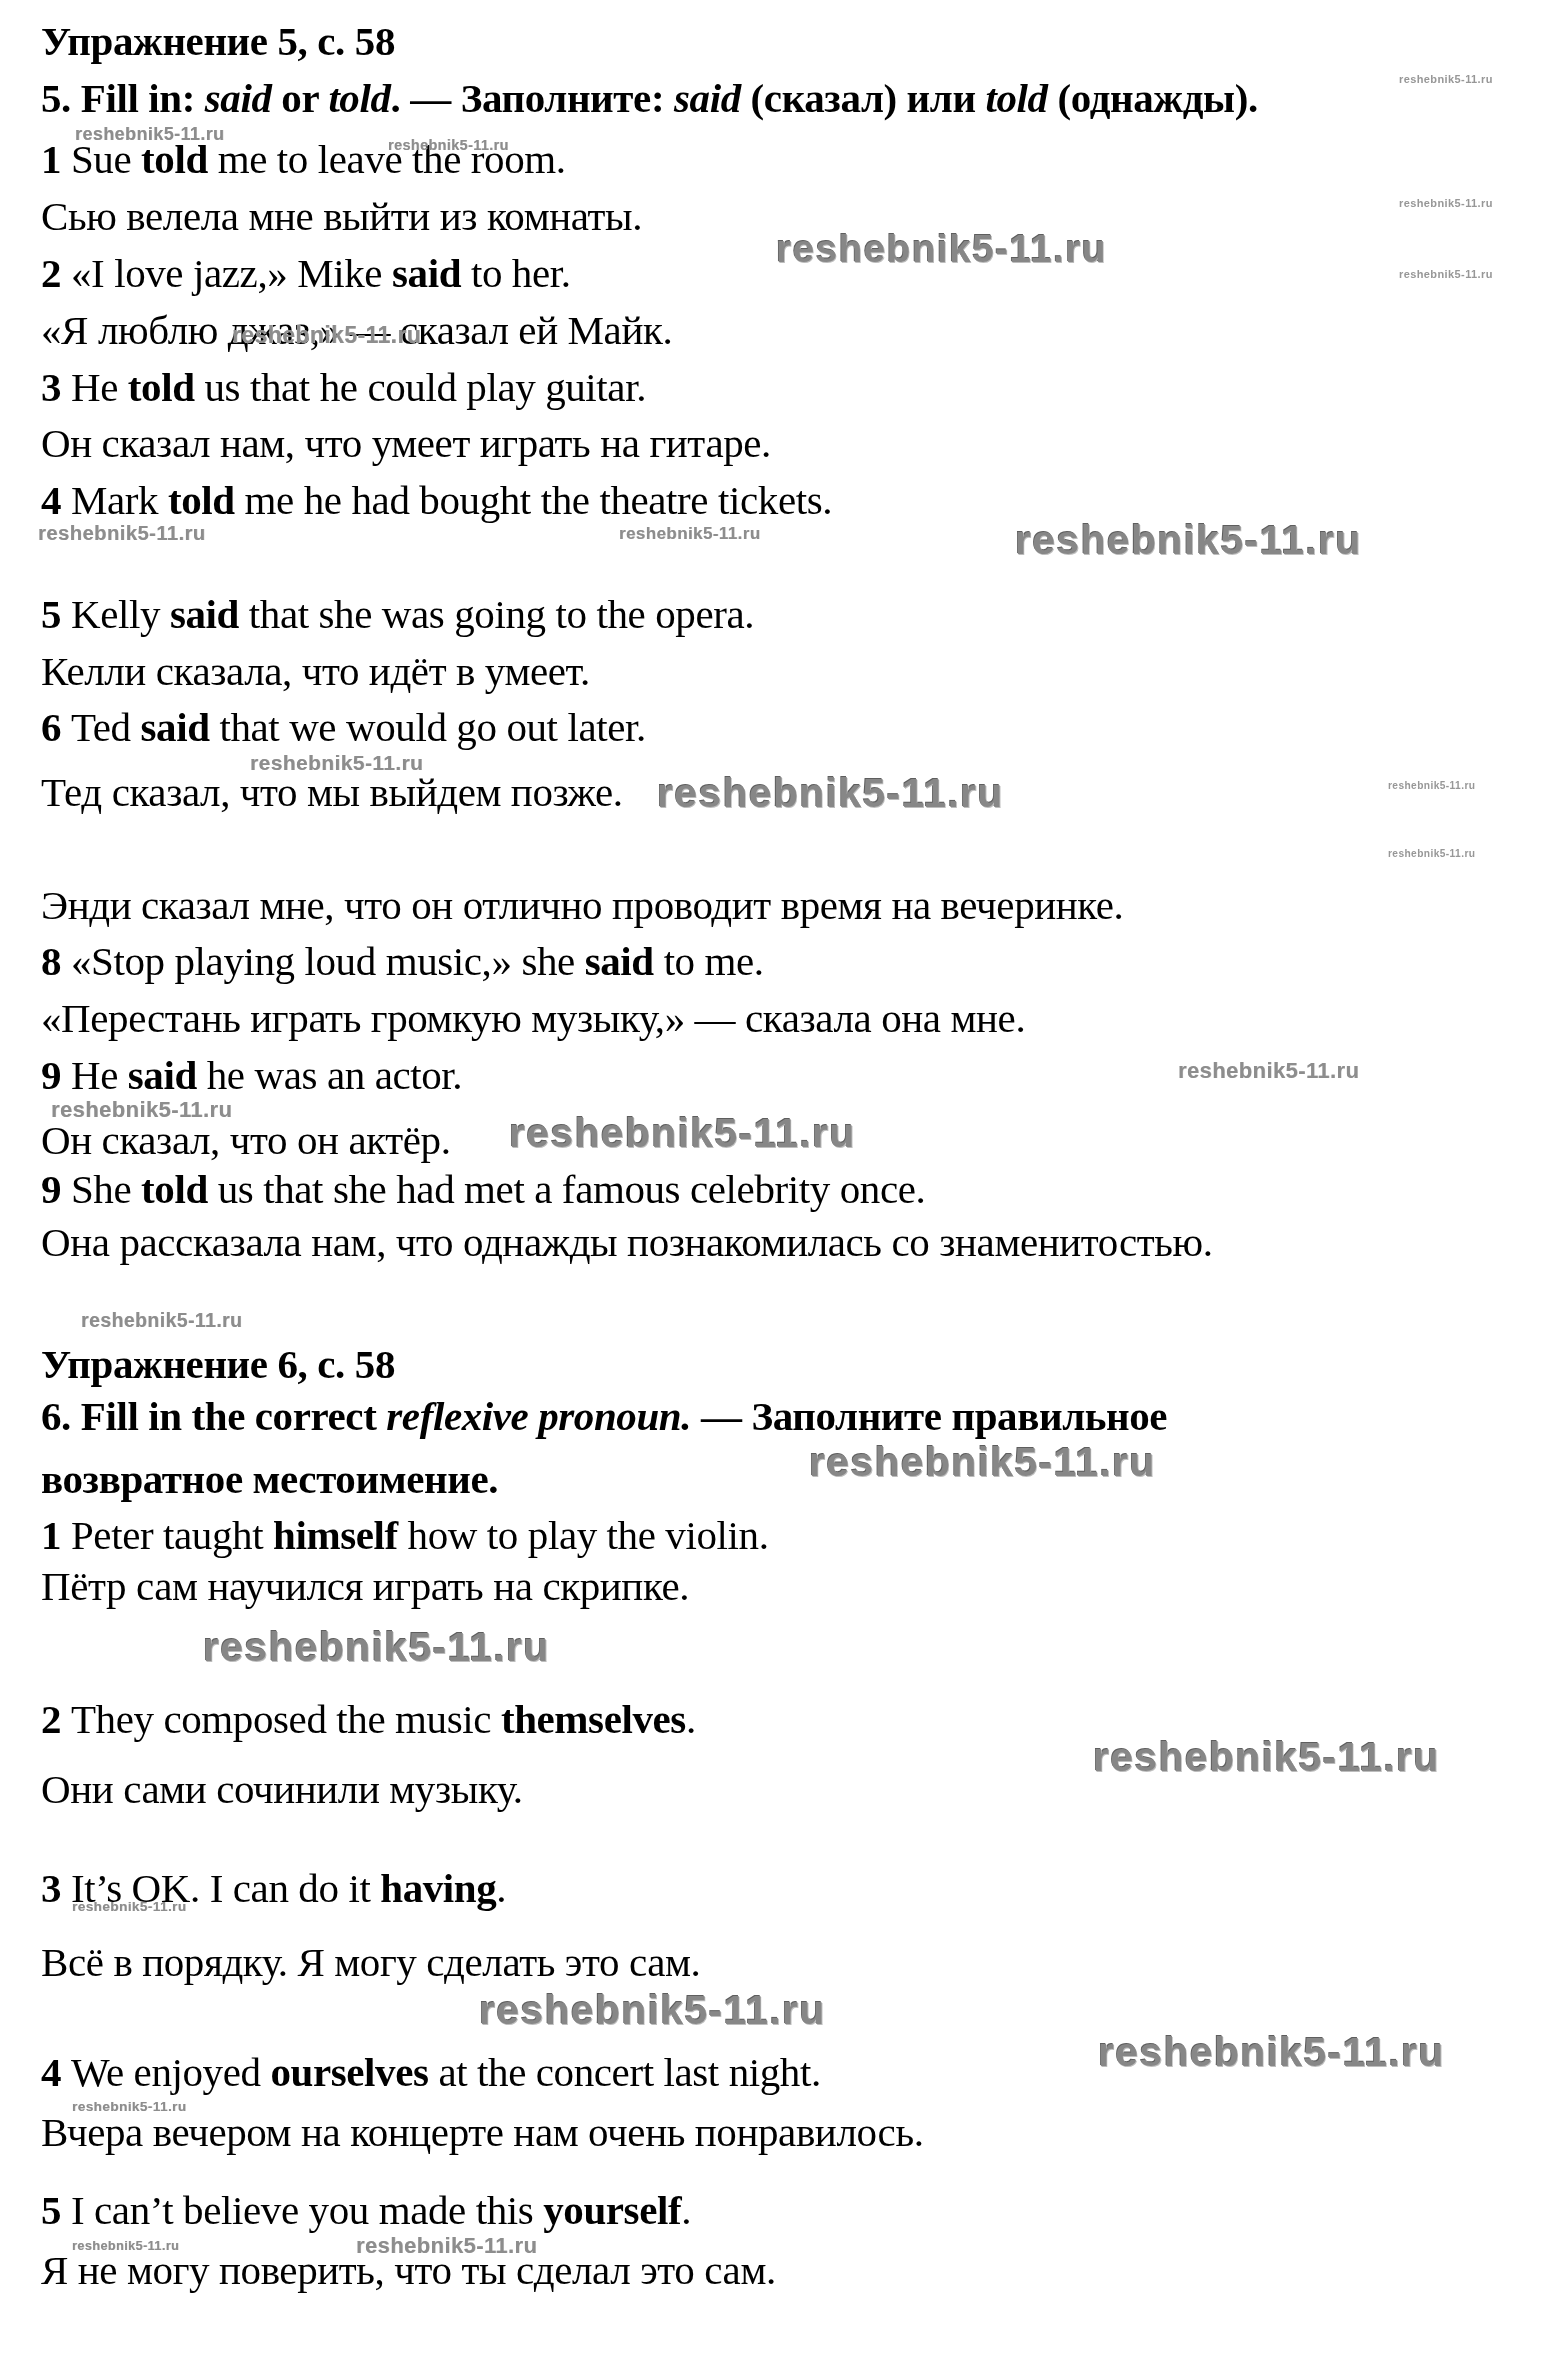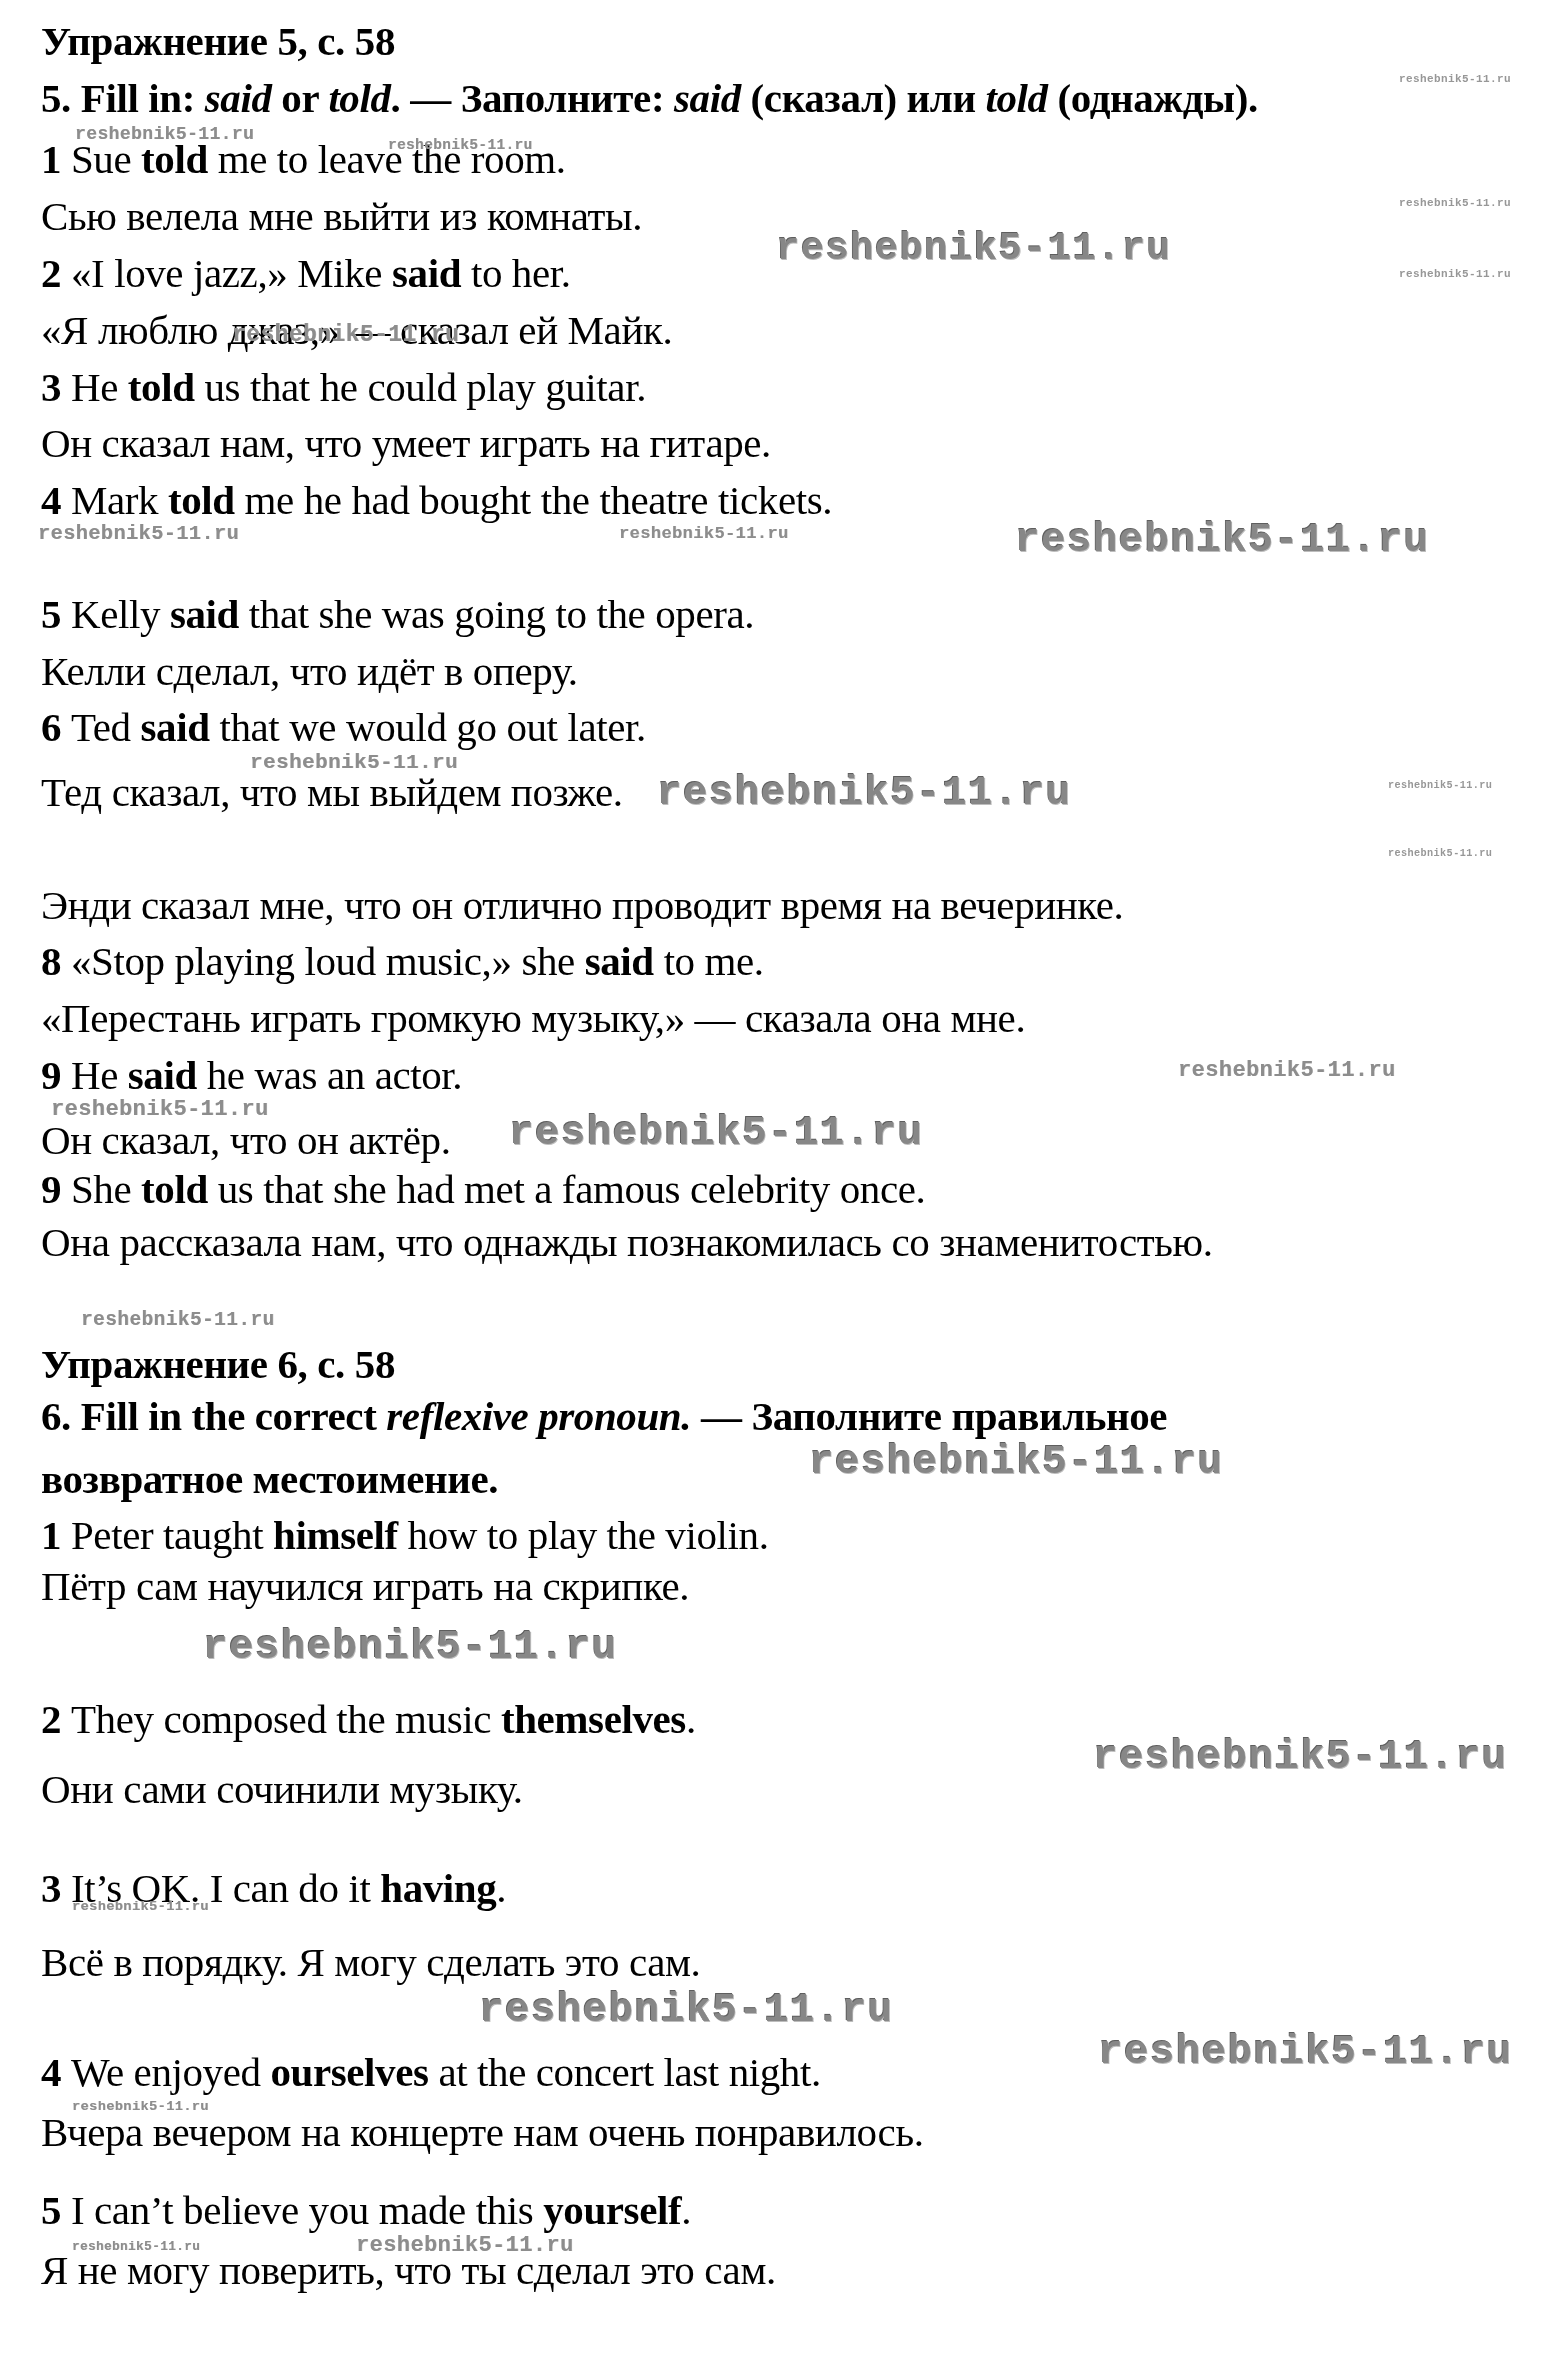--- a/index.html
+++ b/index.html
@@ -18,21 +18,21 @@
     line-height:1.15;
     white-space:nowrap;
     letter-spacing:-0.4px;
   }
   .heading{font-weight:bold;}
   .sg-r{font-weight:normal;font-style:normal;}
   .sg-b{font-weight:bold;}
   .sg-bi{font-weight:bold;font-style:italic;}
   .wm{
     position:absolute;
-    font-family:Liberation Mono, monospace;
+    font-family:Liberation Sans, sans-serif;
     font-weight:bold;
     white-space:nowrap;
     z-index:3;
     letter-spacing:0.4px;
   }
   .wm-big{
     color:#878787;
     text-shadow:0.8px 0.8px 0 #bdbdbd, -0.8px -0.8px 0 #5e5e5e;
     letter-spacing:1.3px;
   }
@@ -48,21 +48,21 @@
   <div class="line" style="top:75px"><span class="sg-b">5. Fill in: </span><span class="sg-bi">said</span><span class="sg-b"> or </span><span class="sg-bi">told</span><span class="sg-b">. — Заполните: </span><span class="sg-bi">said</span><span class="sg-b"> (сказал) или </span><span class="sg-bi">told</span><span class="sg-b"> (однажды).</span></div>
 
   <div class="line" style="top:136px"><span class="sg-b">1 </span><span class="sg-r">Sue </span><span class="sg-b">told</span><span class="sg-r"> me to leave the room.</span></div>
   <div class="line" style="top:193px">Сью велела мне выйти из комнаты.</div>
   <div class="line" style="top:250px"><span class="sg-b">2 </span><span class="sg-r">«I love jazz,» Mike </span><span class="sg-b">said</span><span class="sg-r"> to her.</span></div>
   <div class="line" style="top:307px">«Я люблю джаз,» — сказал ей Майк.</div>
   <div class="line" style="top:364px"><span class="sg-b">3 </span><span class="sg-r">He </span><span class="sg-b">told</span><span class="sg-r"> us that he could play guitar.</span></div>
   <div class="line" style="top:420px">Он сказал нам, что умеет играть на гитаре.</div>
   <div class="line" style="top:477px"><span class="sg-b">4 </span><span class="sg-r">Mark </span><span class="sg-b">told</span><span class="sg-r"> me he had bought the theatre tickets.</span></div>
   <div class="line" style="top:591px"><span class="sg-b">5 </span><span class="sg-r">Kelly </span><span class="sg-b">said</span><span class="sg-r"> that she was going to the opera.</span></div>
-  <div class="line" style="top:648px">Келли сделал, что идёт в оперу.</div>
+  <div class="line" style="top:648px">Келли сказала, что идёт в умеет.</div>
   <div class="line" style="top:704px"><span class="sg-b">6 </span><span class="sg-r">Ted </span><span class="sg-b">said</span><span class="sg-r"> that we would go out later.</span></div>
   <div class="line" style="top:769px">Тед сказал, что мы выйдем позже.</div>
   <div class="line" style="top:882px">Энди сказал мне, что он отлично проводит время на вечеринке.</div>
   <div class="line" style="top:938px"><span class="sg-b">8 </span><span class="sg-r">«Stop playing loud music,» she </span><span class="sg-b">said</span><span class="sg-r"> to me.</span></div>
   <div class="line" style="top:995px">«Перестань играть громкую музыку,» — сказала она мне.</div>
   <div class="line" style="top:1052px"><span class="sg-b">9 </span><span class="sg-r">He </span><span class="sg-b">said</span><span class="sg-r"> he was an actor.</span></div>
   <div class="line" style="top:1117px">Он сказал, что он актёр.</div>
   <div class="line" style="top:1166px"><span class="sg-b">9 </span><span class="sg-r">She </span><span class="sg-b">told</span><span class="sg-r"> us that she had met a famous celebrity once.</span></div>
   <div class="line" style="top:1219px">Она рассказала нам, что однажды познакомилась со знаменитостью.</div>
 

